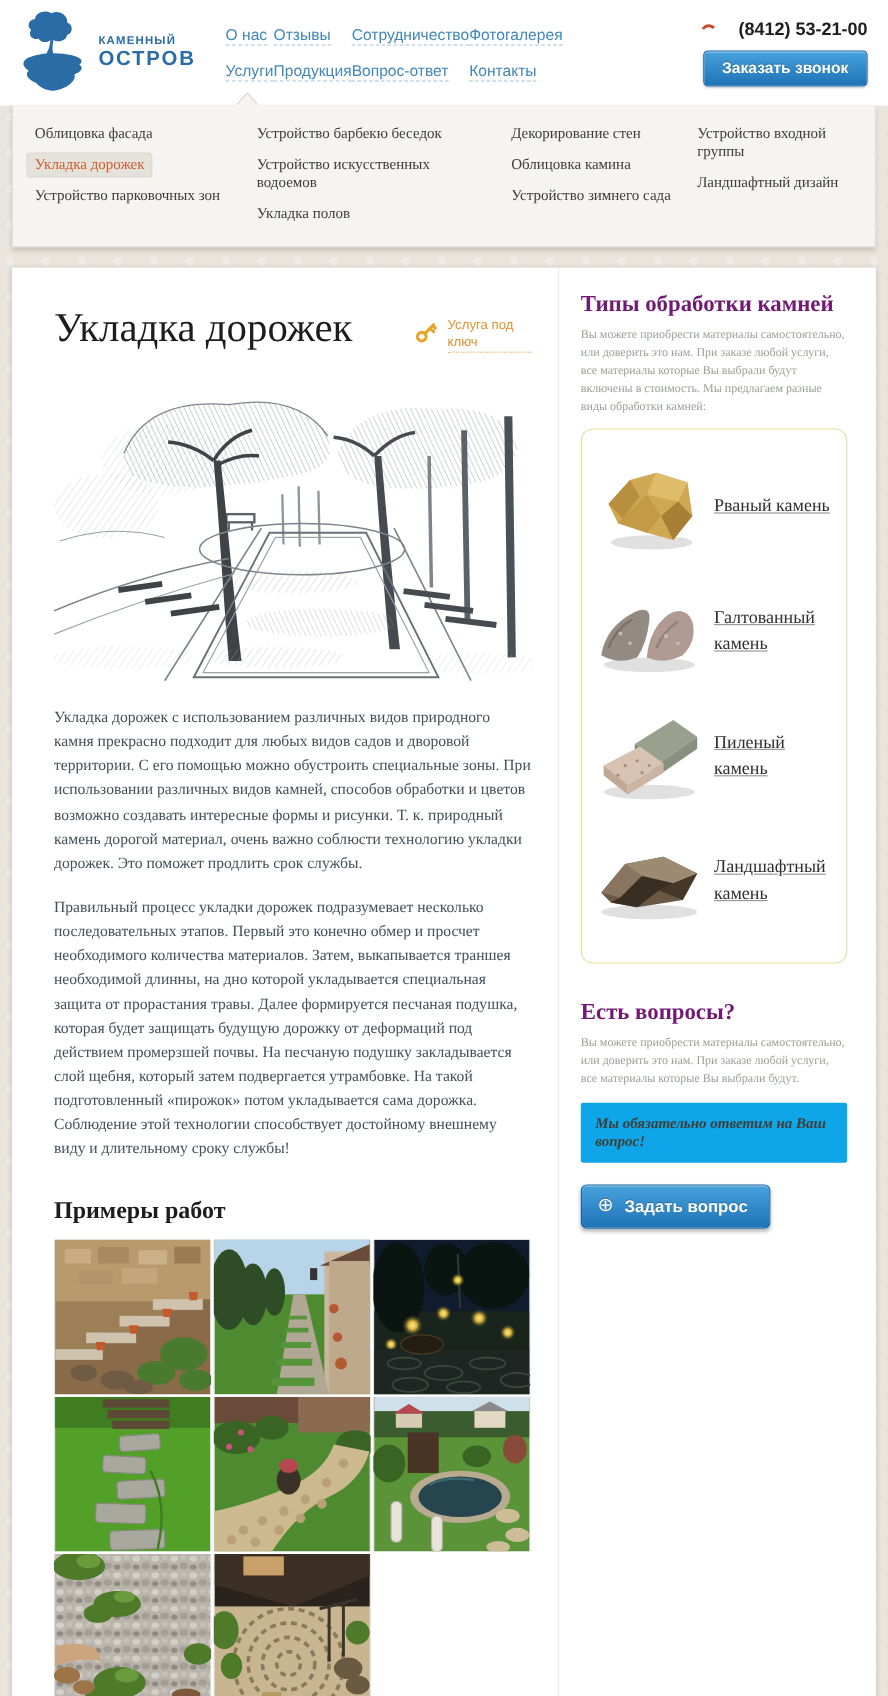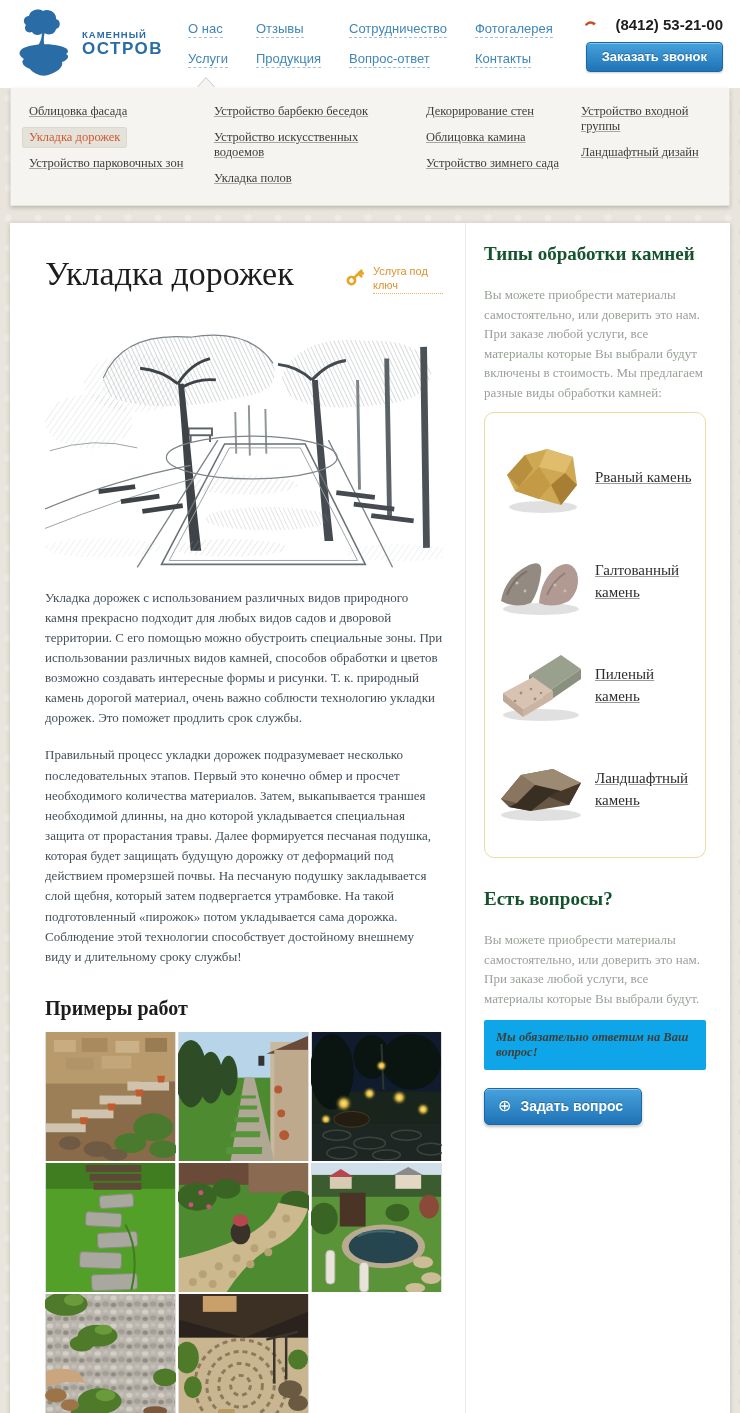--- a/index.html
+++ b/index.html
@@ -15,21 +15,21 @@
 
   
   .header {
     height:88px; background:#ffffff; display:flex; align-items:center;
     padding:0 15px 0 18px; position:relative;
   }
   .logo { display:flex; align-items:center; width:158px; flex:0 0 auto; cursor:pointer; }
   .logo-text { margin-left:6px; color:#2a6ca6; line-height:1.05; }
   .logo-line1 { font-size:9.5px; font-weight:bold; letter-spacing:1px; }
   .logo-line2 { font-size:17px; font-weight:bold; letter-spacing:1.5px; }
-  .header-nav { display:flex; flex:1 1 auto; gap:28px; padding-left:12px; }
+  .header-nav { display:flex; flex:1 1 auto; padding-left:12px; }
   .nav-col { display:flex; flex-direction:column; gap:13px; }
   .nav-link {
     color:#4187b8; font-size:13px; text-decoration:none; cursor:pointer;
     align-self:flex-start; border-bottom:1px dashed #9fc2da; padding-bottom:1px;
   }
   .header-right { flex:0 0 auto; text-align:right; padding-right:2px; }
   .phone { font-size:15px; font-weight:bold; color:#1d1d1d; white-space:nowrap; display:flex; align-items:center; gap:19px; justify-content:flex-end;}
   .call-btn {
     margin-top:9px; display:inline-block; border:1px solid #1b67a6; border-radius:4px;
     background:linear-gradient(#47a2dc,#1f73b6); color:#fff; font-size:13px; font-weight:bold;
@@ -48,21 +48,21 @@
     border-left:9px solid transparent; border-right:9px solid transparent; border-bottom:10px solid #f5f4f1;
     filter:drop-shadow(0 -1px 0 #c9c6bf);
   }
   .submenu-col { display:flex; flex-direction:column; align-items:flex-start; }
   .submenu-col1 { width:185px; }
   .submenu-col2 { width:212px; }
   .submenu-col3 { width:155px; }
   .submenu-col4 { flex:1; }
   .submenu-link {
     font-family:"Liberation Serif","DejaVu Serif",serif; font-size:12.5px; color:#3d3d3d;
-    cursor:pointer; margin:5px 8px 6px; text-decoration:underline; text-decoration-color:#a9a69e; line-height:1.2;
+    cursor:pointer; margin:5px 8px 6px; text-decoration-color:#a9a69e; line-height:1.2;
   }
   .submenu-link.active {
     color:#cf5b30; background:#e5e2db; border-radius:3px; padding:3px 7px;
     margin:2px 1px 3px; text-decoration:none; box-shadow:inset 0 0 0 1px #dcd8d0;
   }
 
   
   .content {
     width:720px; margin:17px auto 0; background:#fff; display:flex;
     box-shadow:0 1px 5px rgba(0,0,0,.18);
@@ -81,22 +81,22 @@
   .para {
     font-family:"Liberation Serif","DejaVu Serif",serif; font-size:13px; color:#42505a;
     line-height:1.55; margin-top:17px;
   }
   .gallery-title { font-family:"Liberation Serif","DejaVu Serif",serif; font-size:20px; color:#1d1d1d; margin:30px 0 12px; font-weight:bold; }
   .gallery { display:grid; grid-template-columns:repeat(3,131px); gap:2px; }
   .gallery-item { width:131px; height:129px; overflow:hidden; cursor:pointer; background:#ddd; }
   .gallery-item svg { display:block; width:100%; height:100%; }
 
   
-  .side-h2 { font-family:"Liberation Serif","DejaVu Serif",serif; font-size:19px; color:#14532d; font-weight:bold; }
-  .side-intro { font-family:"Liberation Serif","DejaVu Serif",serif; font-size:13px; color:#99a198; line-height:1.5; margin-top:20px; }
+  .side-h2 { font-family:"Liberation Serif","DejaVu Serif",serif; font-size:19px; color:#701a75; font-weight:bold; }
+  .side-intro { font-family:"Liberation Serif","DejaVu Serif",serif; font-size:10px; color:#99a198; line-height:1.5; margin-top:7px; }
   .stone-box { border:1px solid #e7dd9d; border-radius:10px; margin-top:10px; padding:26px 10px 2px 10px; }
   .stone-item { display:flex; align-items:center; margin-bottom:26px; }
   .stone-pic { width:92px; height:78px; flex:0 0 auto; }
   .stone-label {
     font-family:"Liberation Serif","DejaVu Serif",serif; font-size:15px; font-weight:normal; color:#2e2e2e;
     text-decoration:underline; text-decoration-color:#9a9a9a; line-height:1.45; cursor:pointer; margin-left:8px;
   }
   .questions-title { margin-top:30px; }
   .note {
     background:#0ea5e9; border-radius:2px; padding:10px 12px; margin:12px 0 18px;

